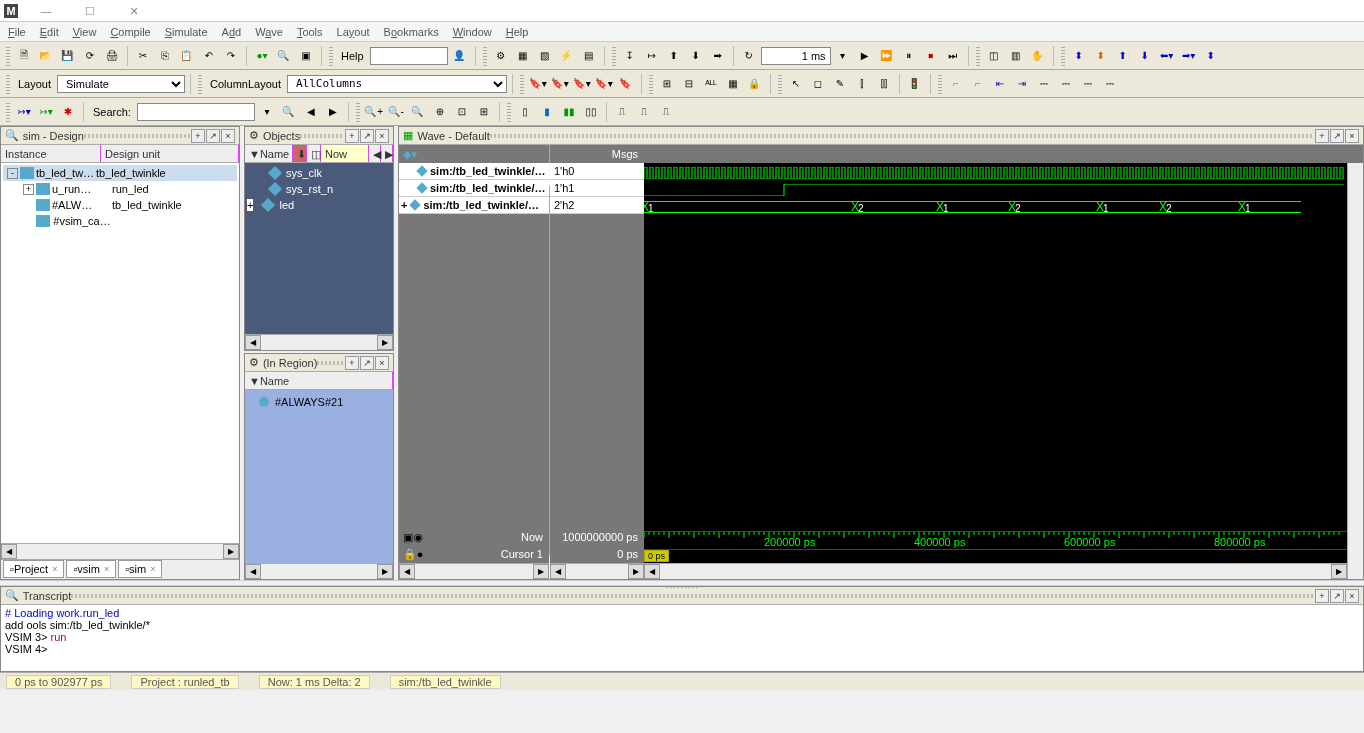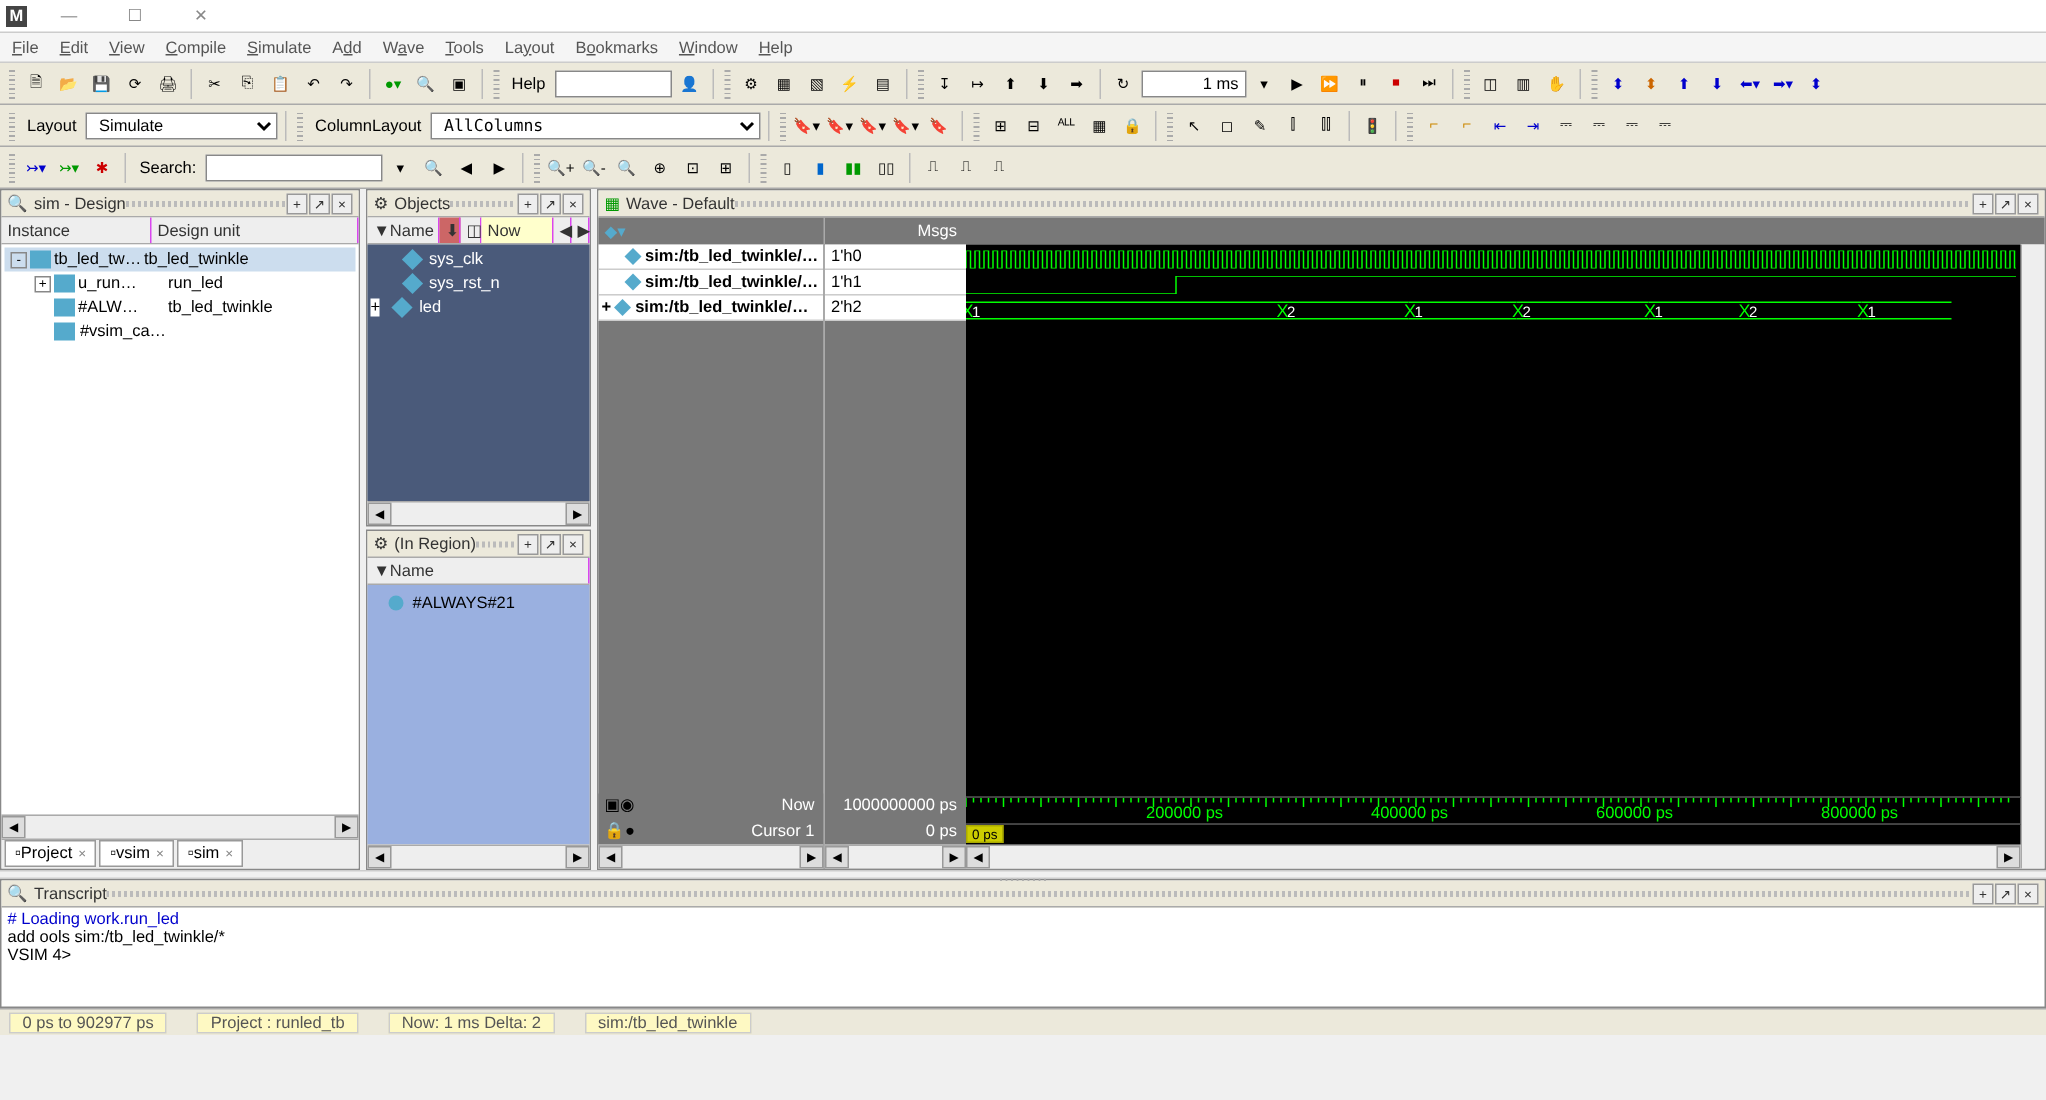--- a/index.html
+++ b/index.html
@@ -36,21 +36,21 @@
 .objpanel { background:#4a5a7a; flex:1; color:#fff; padding:2px; }
 .objpanel .row { height:16px; display:flex; align-items:center; }
 .objpanel .diamond { width:10px; height:10px; background:#5ac; transform:rotate(45deg); margin:0 6px 0 10px; }
 .regionpanel { background:#9ab0e0; flex:1; color:#000; padding:4px; }
 .regionpanel .row { height:16px; display:flex; align-items:center; }
 .regionpanel .ball { width:10px; height:10px; background:#5ac; border-radius:50%; margin:0 6px 0 10px; }
 .wave { flex:1; display:flex; flex-direction:column; background:#f5f5f5; border:1px solid #888; }
 .wave-toolbar { height:18px; background:#787878; display:flex; align-items:center; }
 .wave-body { flex:1; display:flex; }
 .wave-sigcol { width:150px; background:#787878; display:flex; flex-direction:column; }
-.wave-msgcol { width:95px; background:#787878; border-left:1px solid #aaa; display:flex; flex-direction:column; }
+.wave-msgcol { width:95px; background:#787878; border-left:1px solid #aaa; display:flex; flex-direction:column;border-radius:28px; }
 .sigrow { height:17px; display:flex; align-items:center; background:#fff; border-bottom:1px solid #ccc; padding:0 2px; white-space:nowrap; overflow:hidden;font-weight:bold; }
 .sigrow .diamond { width:8px; height:8px; background:#5ac; transform:rotate(45deg); margin:0 4px; flex-shrink:0; }
 .msgrow { height:17px; background:#fff; border-bottom:1px solid #ccc; padding:0 4px; line-height:17px; }
 .wave-canvas { flex:1; background:#000; position:relative; overflow:hidden; }
 .wave-ruler { height:18px; background:#000; border-top:1px solid #444; position:relative; color:#0f0; font-size:9px; }
 .wave-ruler span { position:absolute; top:4px; }
 .wave-cursor-ruler { height:14px; background:#000; border-top:1px solid #444; position:relative; }
 .wave-cursor-ruler .mark { position:absolute; left:0; top:0; background:#cc0; color:#000; padding:0 3px; font-size:9px; border:1px solid #aa0; }
 .footer-row { height:17px; display:flex; background:#787878; }
 .footer-row .lbl { flex:1; text-align:right; padding-right:6px; color:#fff; line-height:17px; }
@@ -617,20 +617,21 @@
     <span>🔍</span>
     <span style="margin-left:4px">Transcript</span>
     <div class="dashline"></div>
     <div class="tbtn2">+</div>
     <div class="tbtn2">↗</div>
     <div class="tbtn2">×</div>
   </div>
   <div class="trans-body" id="trans-body">
       <div class="cmt"># Loading work.run_led</div>
       <div>add ools sim:/tb_led_twinkle/*</div>
+      <div><span>VSIM 3&gt; </span><span class="cmd">run</span></div>
       <div></div>
       <div>VSIM 4&gt;</div>
     </div>
 </div>
 
 <div class="statusbar">
   <div>0 ps to 902977 ps</div>
   <div>Project : runled_tb</div>
   <div>Now: 1 ms  Delta: 2</div>
   <div>sim:/tb_led_twinkle</div>

